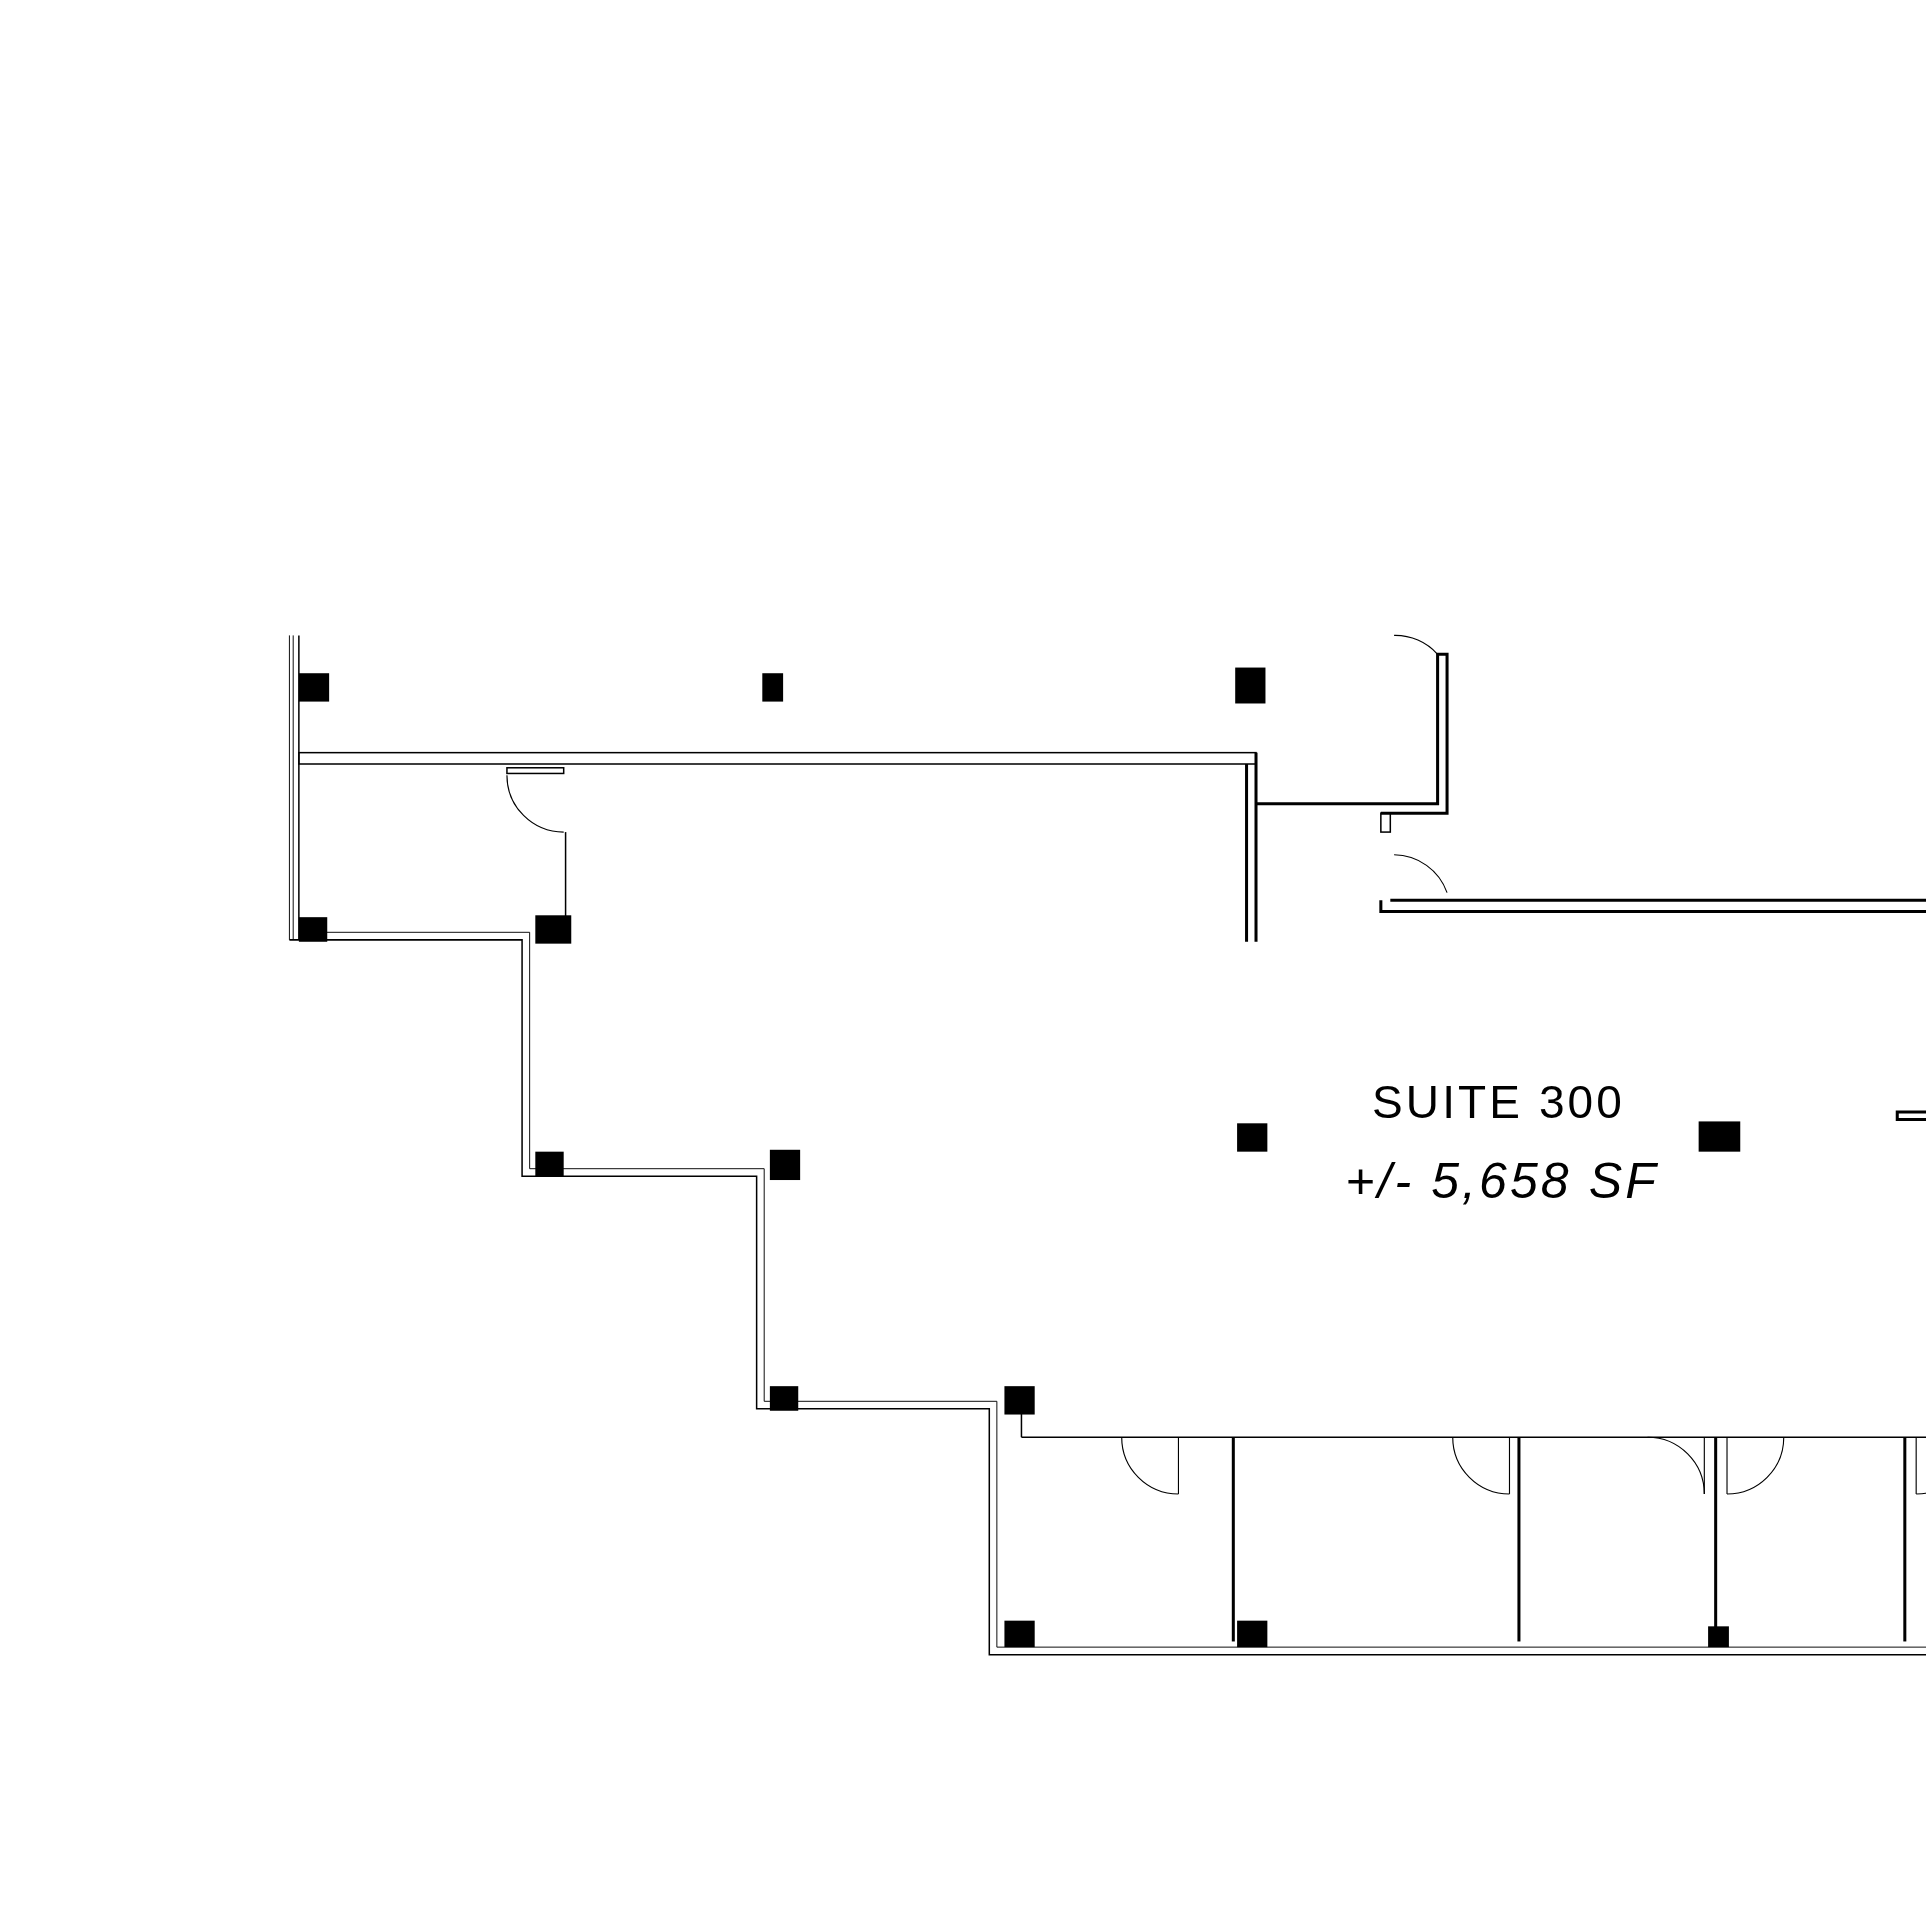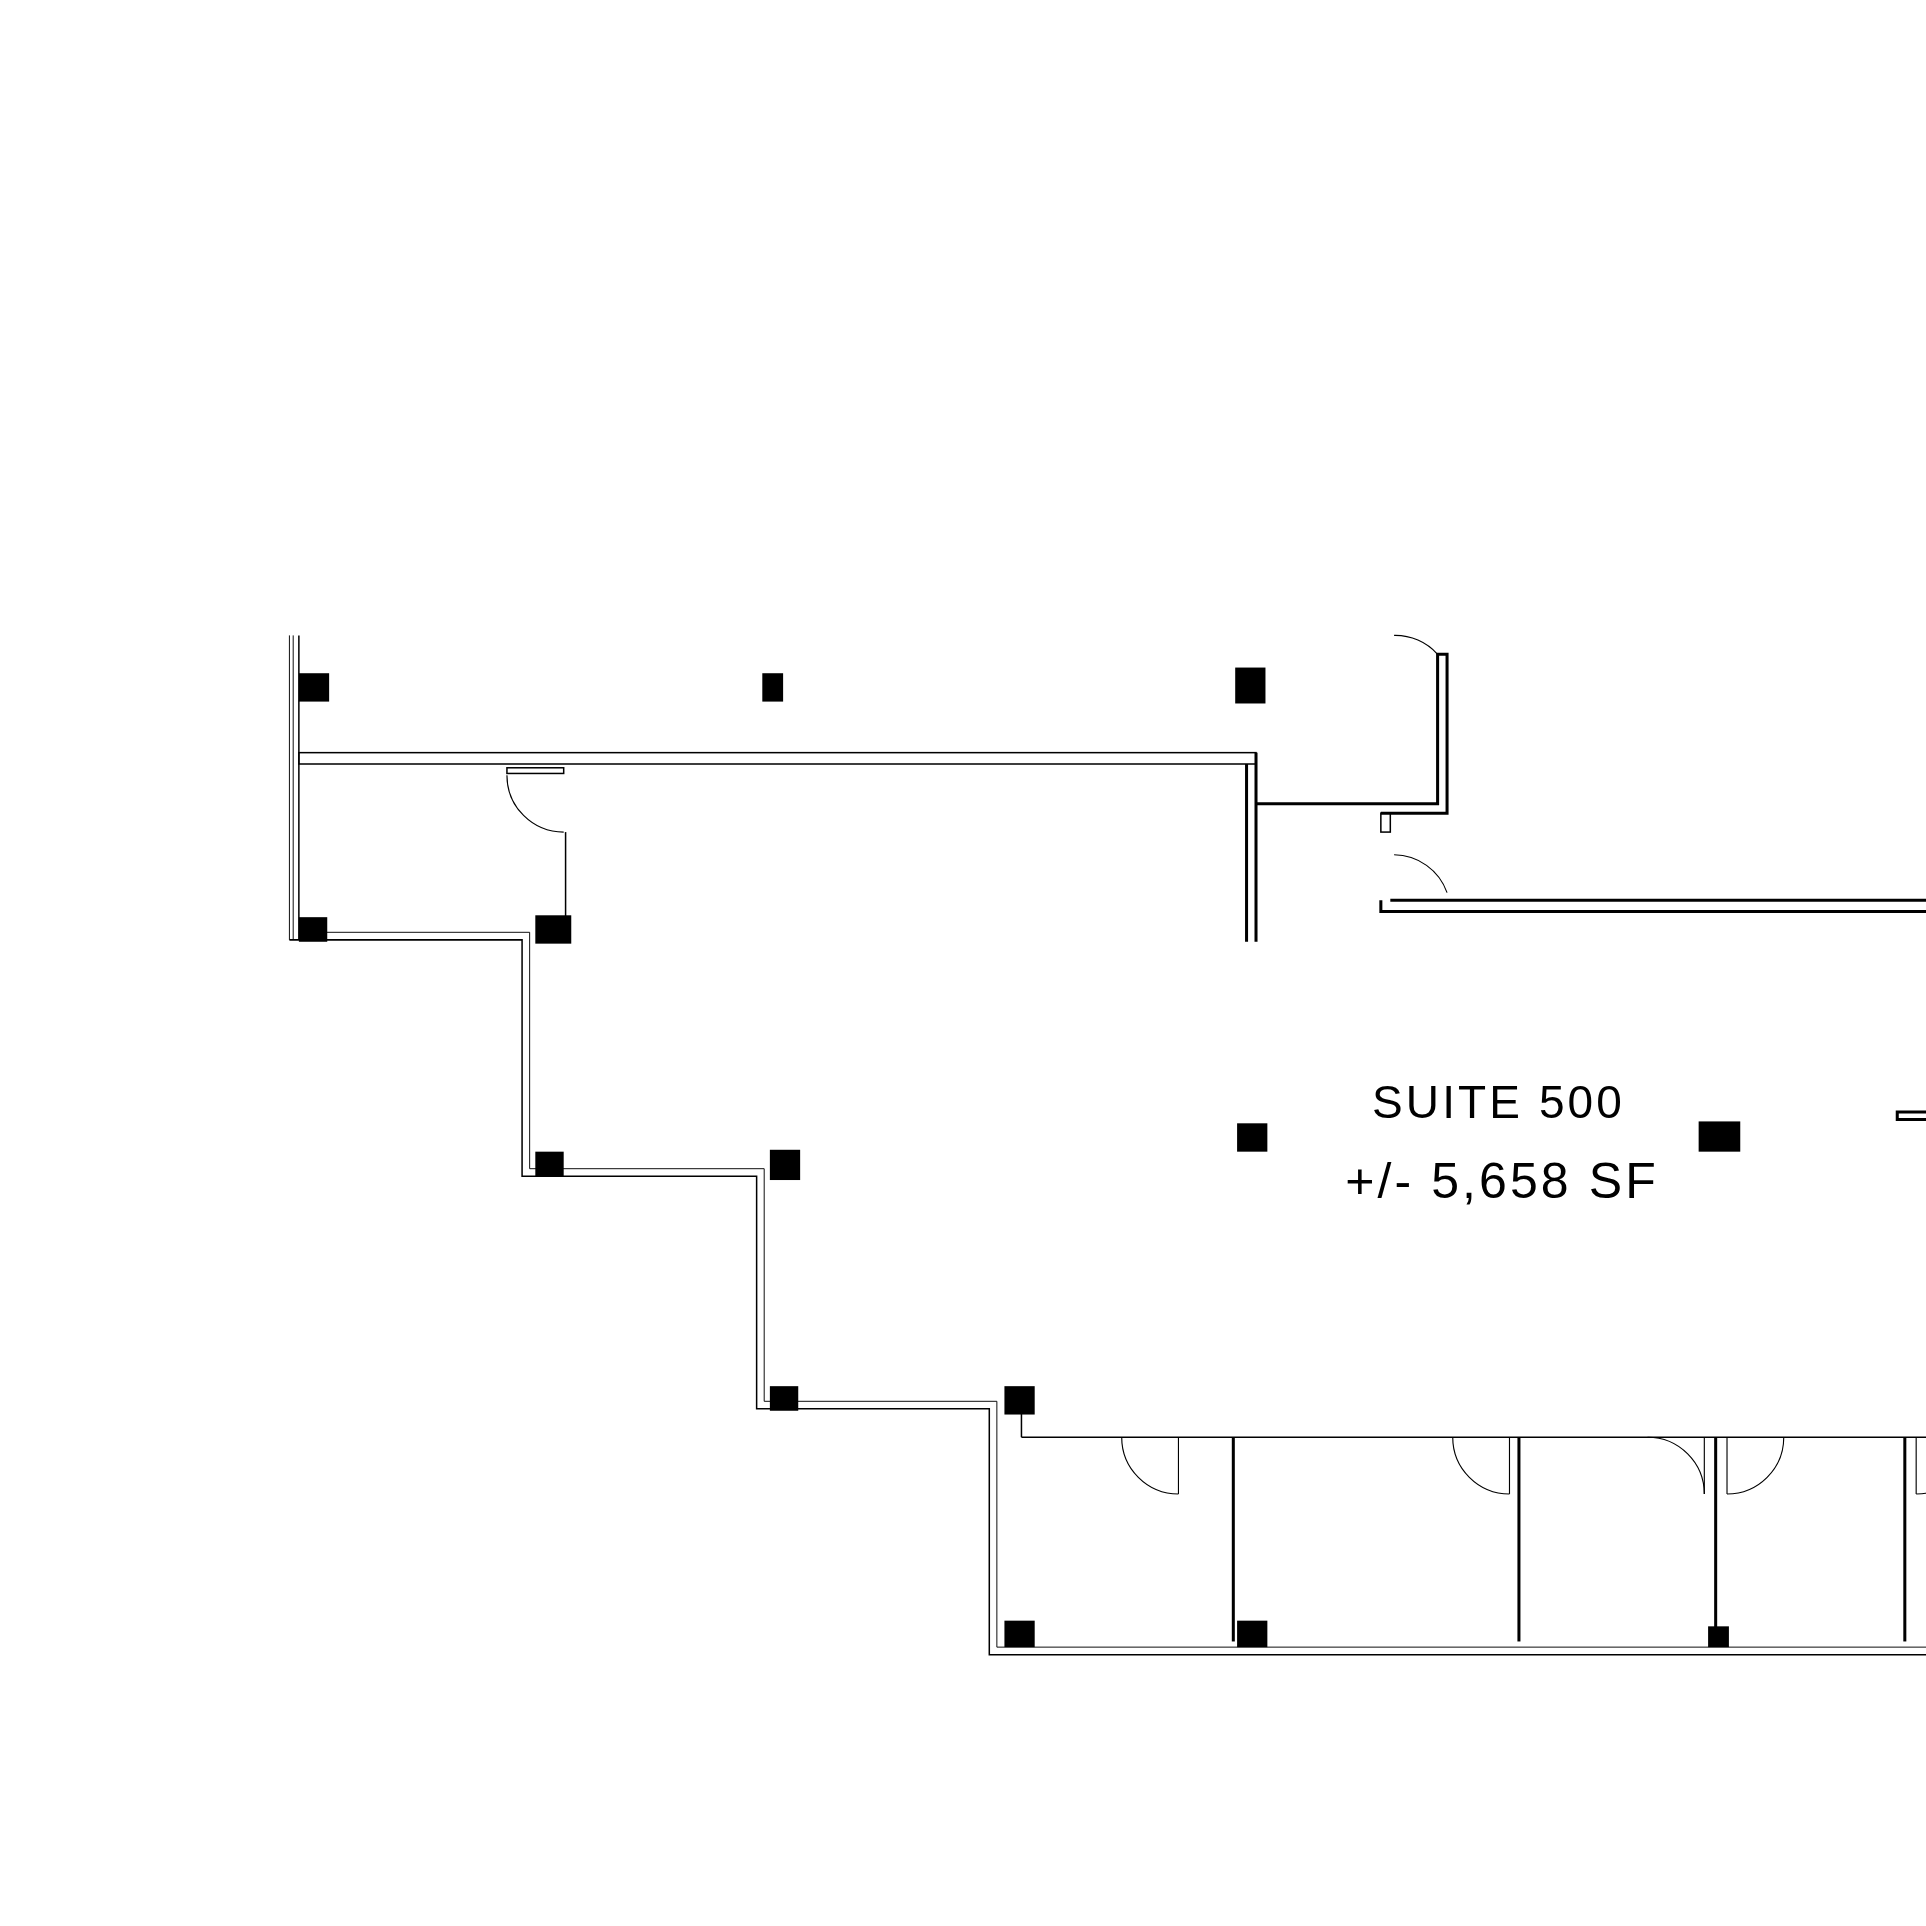--- a/index.html
+++ b/index.html
@@ -5,21 +5,21 @@
   html, body { margin:0; padding:0; background:#ffffff; }
   body { width:2966px; height:2292px; position:relative; overflow:hidden; }
   #plan { position:absolute; left:0; top:0; width:2966px; height:2292px; }
   .wall { fill:none; stroke:#000; stroke-width:1.6; }
   .wallthin { fill:none; stroke:#000; stroke-width:0.8; }
   .win { fill:none; stroke:#000; stroke-width:0.5; }
   .door { fill:none; stroke:#000; stroke-width:0.6; }
   .col { fill:#000; }
   .label { position:absolute; font-family:"Liberation Sans", sans-serif; color:#000; text-align:center; white-space:nowrap; letter-spacing:3.1px; }
   #suite-name { left:1325px; top:1075px; width:347px; font-size:46px; }
-  #suite-area { left:1271px; top:1152px; width:462px; font-size:50px; }
+  #suite-area { left:1271px; top:1152px; width:462px; font-size:50px;font-style:italic; }
 </style>
 </head>
 <body>
 
 <svg id="plan" viewBox="0 0 1568 1212" preserveAspectRatio="none" xmlns="http://www.w3.org/2000/svg">
 
   <g>
     <line class="win" x1="153" y1="336" x2="153" y2="497"></line>
     <line class="win" x1="155" y1="336" x2="155" y2="497"></line>
     <line class="wallthin" x1="158" y1="336" x2="158" y2="497"></line>
@@ -103,15 +103,15 @@
     <rect class="col" x="1156" y="597" width="9" height="17"></rect>
     <rect class="col" x="1402" y="611" width="11" height="13"></rect>
     <rect class="col" x="1089" y="786" width="12" height="12"></rect>
     <rect class="col" x="531" y="857" width="16" height="14"></rect>
     <rect class="col" x="654" y="857" width="16" height="14"></rect>
     <rect class="col" x="903" y="860" width="11" height="11"></rect>
     <circle class="col" cx="1392" cy="786" r="10"></circle>
   </g>
 </svg>
 
-<div class="label" id="suite-name">SUITE 500</div>
+<div class="label" id="suite-name">SUITE 300</div>
 <div class="label" id="suite-area">+/- 5,658 SF</div>
 
 
 </body></html>

